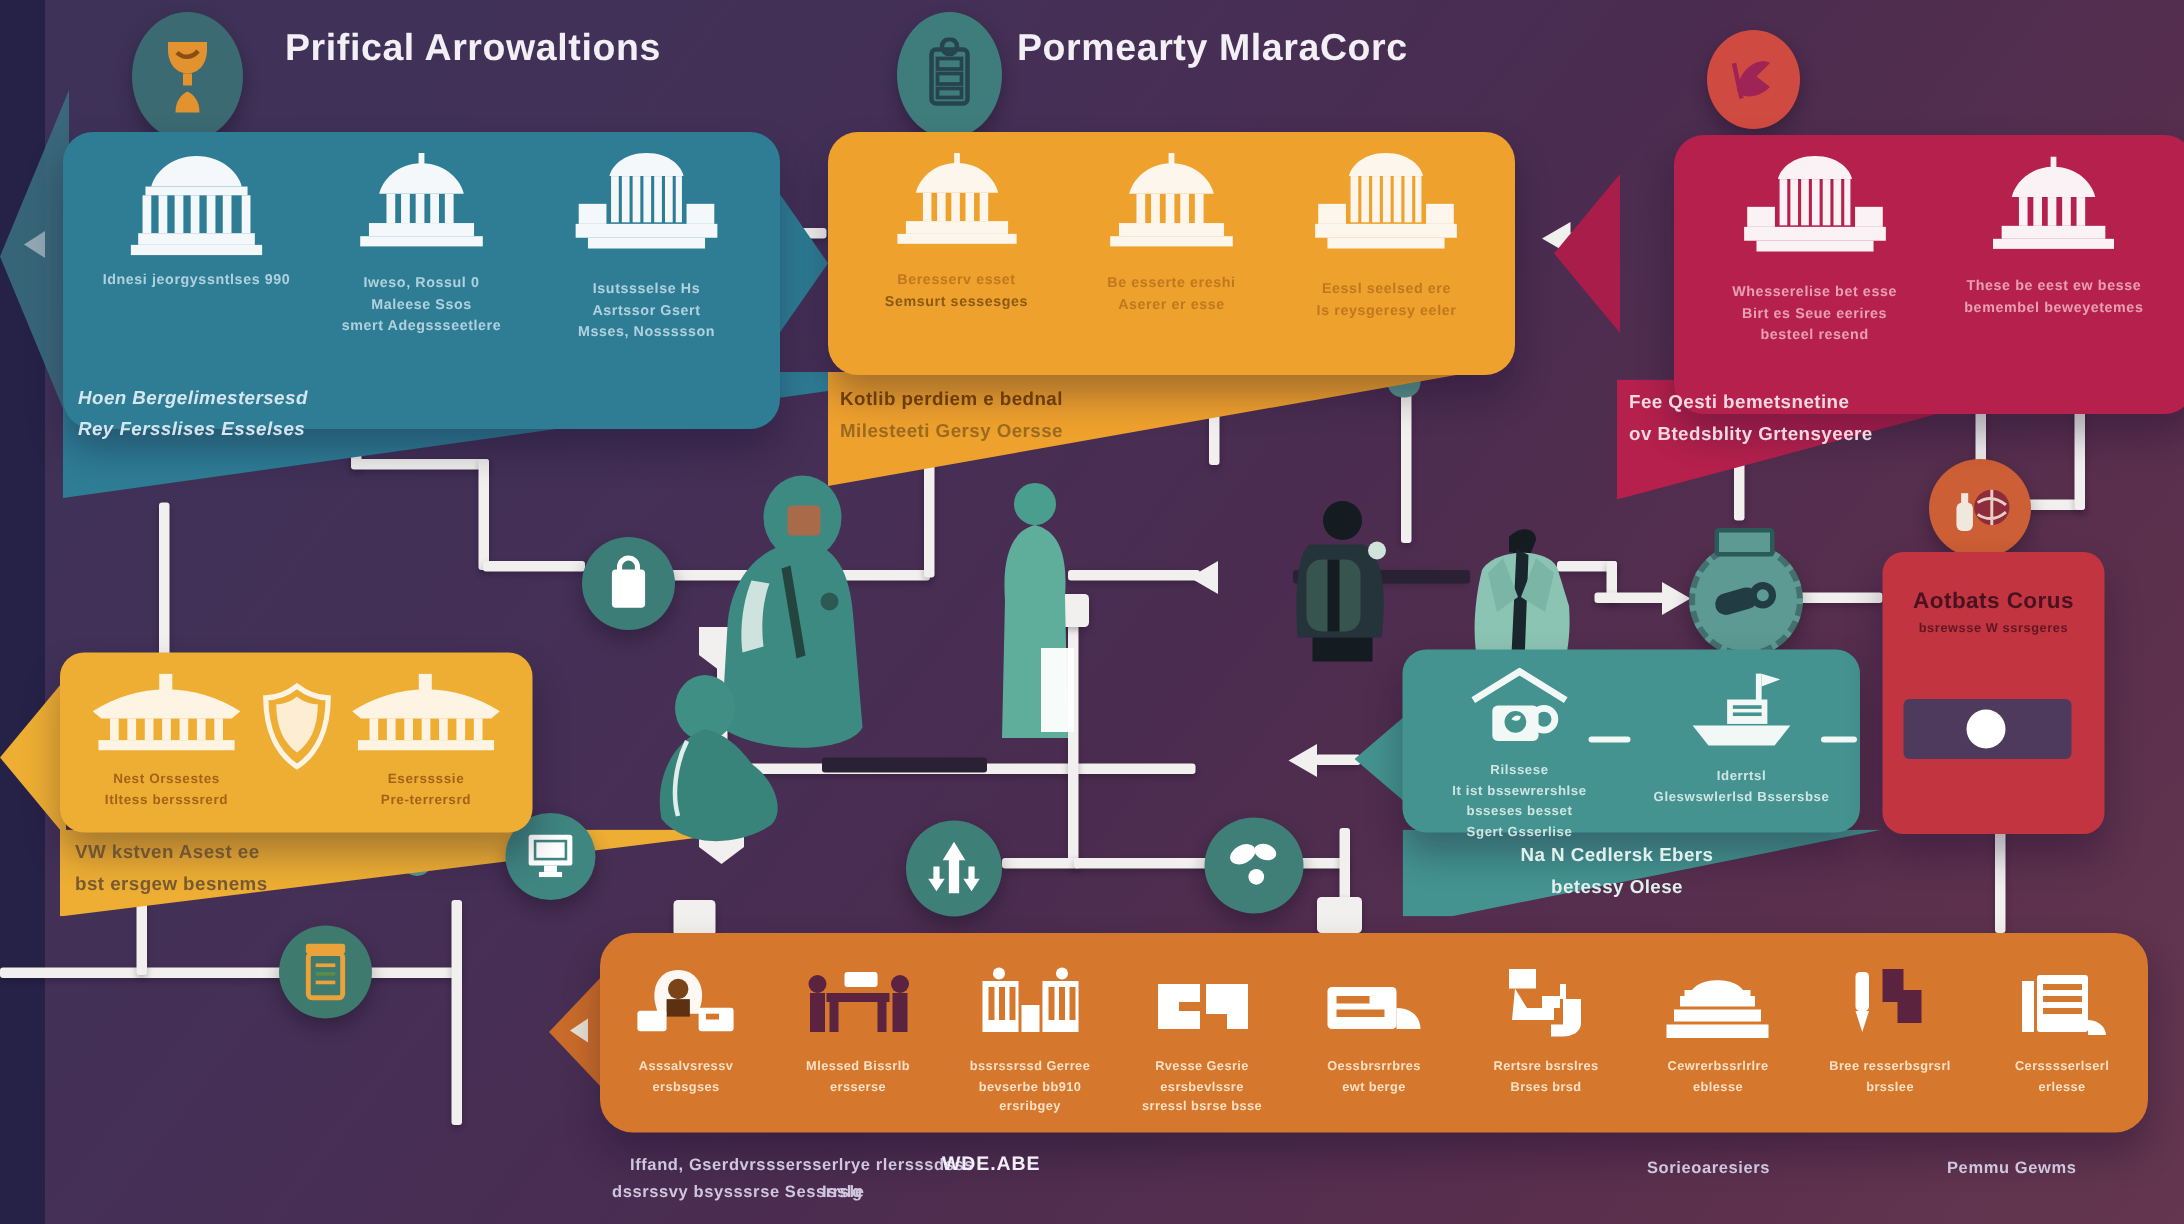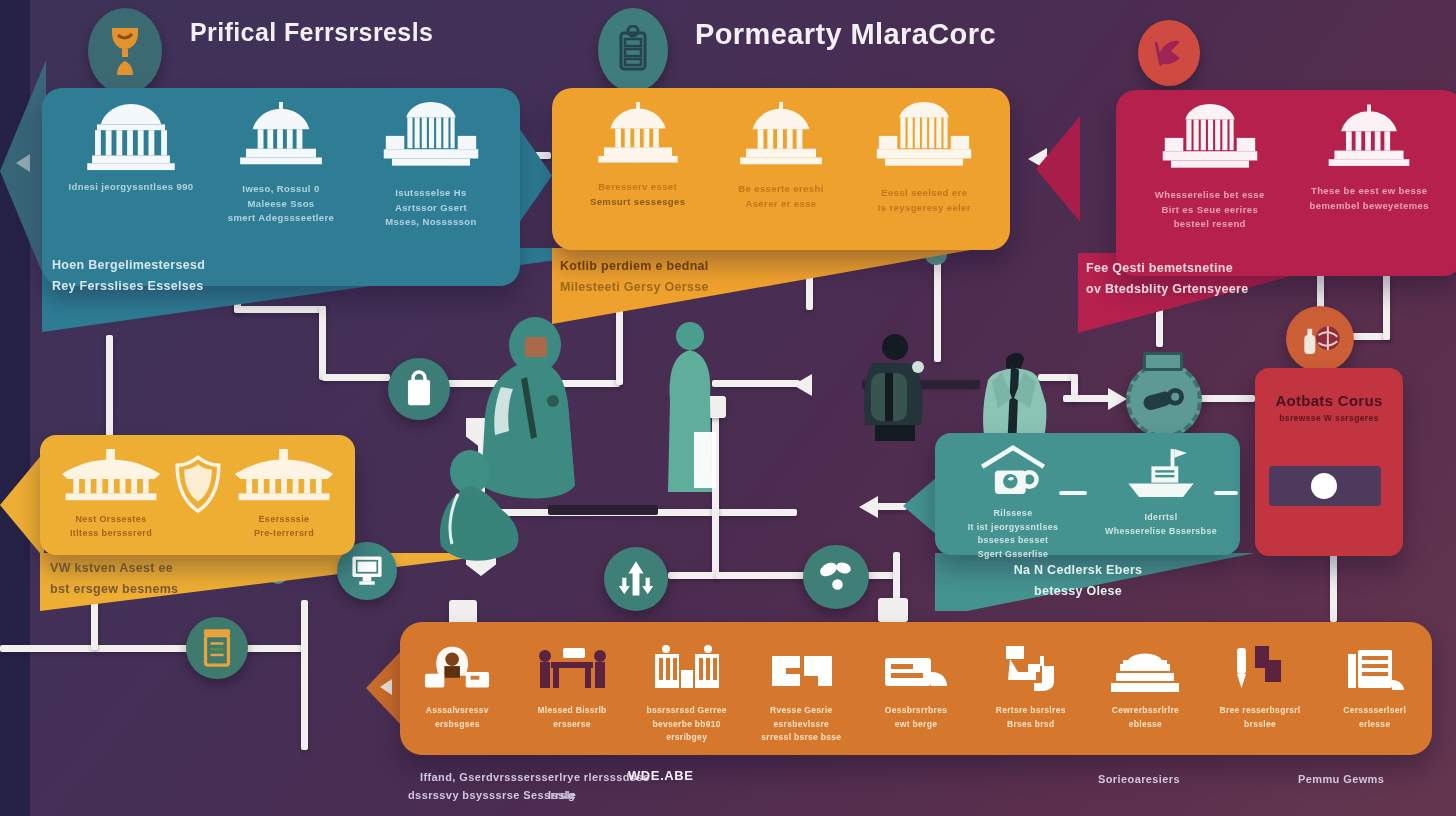--- a/index.html
+++ b/index.html
@@ -38,32 +38,32 @@
   <div class="abs" style="left:0;top:0;width:30px;height:816px;background:#262146;z-index:1;"></div>
 
   <div class="circ" style="left:88px;top:8px;width:74px;height:86px;background:#3c6a72;">
     <svg width="40" height="52" viewBox="0 0 40 52">
       <path d="M7 3 h26 v5 c0 10-6 16-13 16 S7 18 7 8 Z" fill="#e2932f"></path>
       <path d="M13 10 c4 4 10 4 14-1" stroke="#8a4d14" stroke-width="3" fill="none"></path>
       <rect x="17" y="24" width="6" height="8" fill="#e2932f"></rect>
       <path d="M12 50 c0-8 4-12 8-14 c4 2 8 6 8 14 Z" fill="#e2932f"></path>
     </svg>
   </div>
-  <div class="abs" style="left:190px;top:18px;font-size:25px;font-weight:bold;color:#f2f0f5;letter-spacing:.4px;z-index:6;">Prifical Ferrsrsresls</div>
+  <div class="abs" style="left:190px;top:18px;font-size:25px;font-weight:bold;color:#f2f0f5;letter-spacing:.4px;z-index:6;">Prifical Arrowaltions</div>
 
   <div class="circ" style="left:598px;top:8px;width:70px;height:84px;background:#3f7d7c;">
     <svg width="36" height="50" viewBox="0 0 36 50">
       <circle cx="18" cy="6" r="5" fill="none" stroke="#26444d" stroke-width="3"></circle>
       <rect x="6" y="8" width="24" height="36" rx="3" fill="none" stroke="#26444d" stroke-width="3"></rect>
       <rect x="10" y="14" width="16" height="7" fill="none" stroke="#26444d" stroke-width="2.5"></rect>
       <rect x="10" y="24" width="16" height="7" fill="none" stroke="#26444d" stroke-width="2.5"></rect>
       <rect x="10" y="34" width="16" height="6" fill="none" stroke="#26444d" stroke-width="2.5"></rect>
     </svg>
   </div>
-  <div class="abs" style="left:695px;top:18px;font-size:29px;font-weight:bold;color:#f2f0f5;letter-spacing:.4px;z-index:6;">Pormearty MlaraCorc</div>
+  <div class="abs" style="left:678px;top:18px;font-size:25px;font-weight:bold;color:#f2f0f5;letter-spacing:.4px;z-index:6;">Pormearty MlaraCorc</div>
 
   <div class="circ" style="left:1138px;top:20px;width:62px;height:66px;background:#cf4a41;">
     <svg width="34" height="34" viewBox="0 0 34 34">
       <path d="M6 24 C8 8 22 2 28 6 L19 15 L28 22 C20 30 9 30 6 24 Z" fill="#9e2456"></path>
       <rect x="5" y="6" width="3" height="24" fill="#9e2456" transform="rotate(-12 6 18)"></rect>
     </svg>
   </div>
 
   <div class="line" style="left:521px;top:152px;width:30px;height:7px;"></div>
   <div class="arw arw-left" style="left:503px;top:145px;"></div>
@@ -201,21 +201,21 @@
             <use href="#capitol-drum"></use>
           </svg>
         <div class="lbl">
           <div>Isutssselse Hs</div>
           <div>Asrtssor Gsert</div>
           <div>Msses, Nossssson</div>
         </div>
       </div>
     </div>
   </div>
-  <div class="tailtxt" style="left:52px;top:255px;color:#d6e6ee;">
+  <div class="tailtxt" style="left:52px;top:255px;color:#d6e6ee;font-style:italic;">
     <div>Hoen Bergelimestersesd</div>
     <div>Rey Fersslises Esselses</div>
   </div>
 
   <div class="tailshape" style="left:552px;top:248px;width:430px;height:76px;background:#efa12d;clip-path:polygon(0 0,100% 0,0 100%);"></div>
   <div class="panel" style="left:552px;top:88px;width:458px;height:162px;background:#efa12d;color:rgba(176,106,24,.75);">
     <div class="bldg-row">
       <div class="bldg" style="width:145px;">
         <svg width="96" height="70" fill="#fdf6ec">
             <use href="#capitol-spire"></use>
@@ -320,38 +320,38 @@
       <div class="bldg" style="width:128px;">
         <svg width="80" height="58" viewBox="0 0 84 64">
           <path d="M8 24 L42 3 L76 24" fill="none" stroke="#f2f8f6" stroke-width="5"></path>
           <rect x="22" y="28" width="34" height="26" rx="4" fill="#f2f8f6"></rect>
           <circle cx="60" cy="38" r="8" fill="none" stroke="#f2f8f6" stroke-width="5"></circle>
           <circle cx="39" cy="40" r="8" fill="#44938c"></circle>
           <path d="M36 38 q3-4 7-2 q-1 5-7 2" fill="#f2f8f6"></path>
         </svg>
         <div class="lbl" style="font-size:8.8px;margin-top:4px;">
           <div>Rilssese</div>
-          <div>It ist jeorgyssntlses</div>
+          <div>It ist bssewrershlse</div>
           <div>bsseses besset</div>
           <div>Sgert Gsserlise</div>
         </div>
       </div>
       <div class="abs" style="left:124px;top:58px;width:28px;height:4px;background:#f2f8f6;border-radius:2px;"></div>
       <div class="bldg" style="width:130px;">
         <svg width="92" height="58" viewBox="0 0 96 60">
           <rect x="58" y="4" width="4" height="20" fill="#f2f8f6"></rect>
           <path d="M62 4 L75 8 L62 13 Z" fill="#f2f8f6"></path>
           <rect x="38" y="22" width="28" height="17" fill="#f2f8f6"></rect>
           <rect x="42" y="26" width="20" height="2.5" fill="#449390"></rect>
           <rect x="42" y="31" width="20" height="2.5" fill="#449390"></rect>
           <path d="M14 40 H82 L71 54 H25 Z" fill="#f2f8f6"></path>
         </svg>
         <div class="lbl" style="font-size:8.8px;margin-top:8px;">
           <div>Iderrtsl</div>
-          <div>Whesserelise Bssersbse</div>
+          <div>Gleswswlerlsd Bssersbse</div>
         </div>
       </div>
       <div class="abs" style="right:2px;top:58px;width:24px;height:4px;background:#f2f8f6;border-radius:2px;"></div>
     </div>
   </div>
   <div class="tailtxt" style="left:968px;top:560px;color:#dff0ed;text-align:center;width:220px;">
     <div>Na N Cedlersk Ebers</div>
     <div>betessy Olese</div>
   </div>
 

